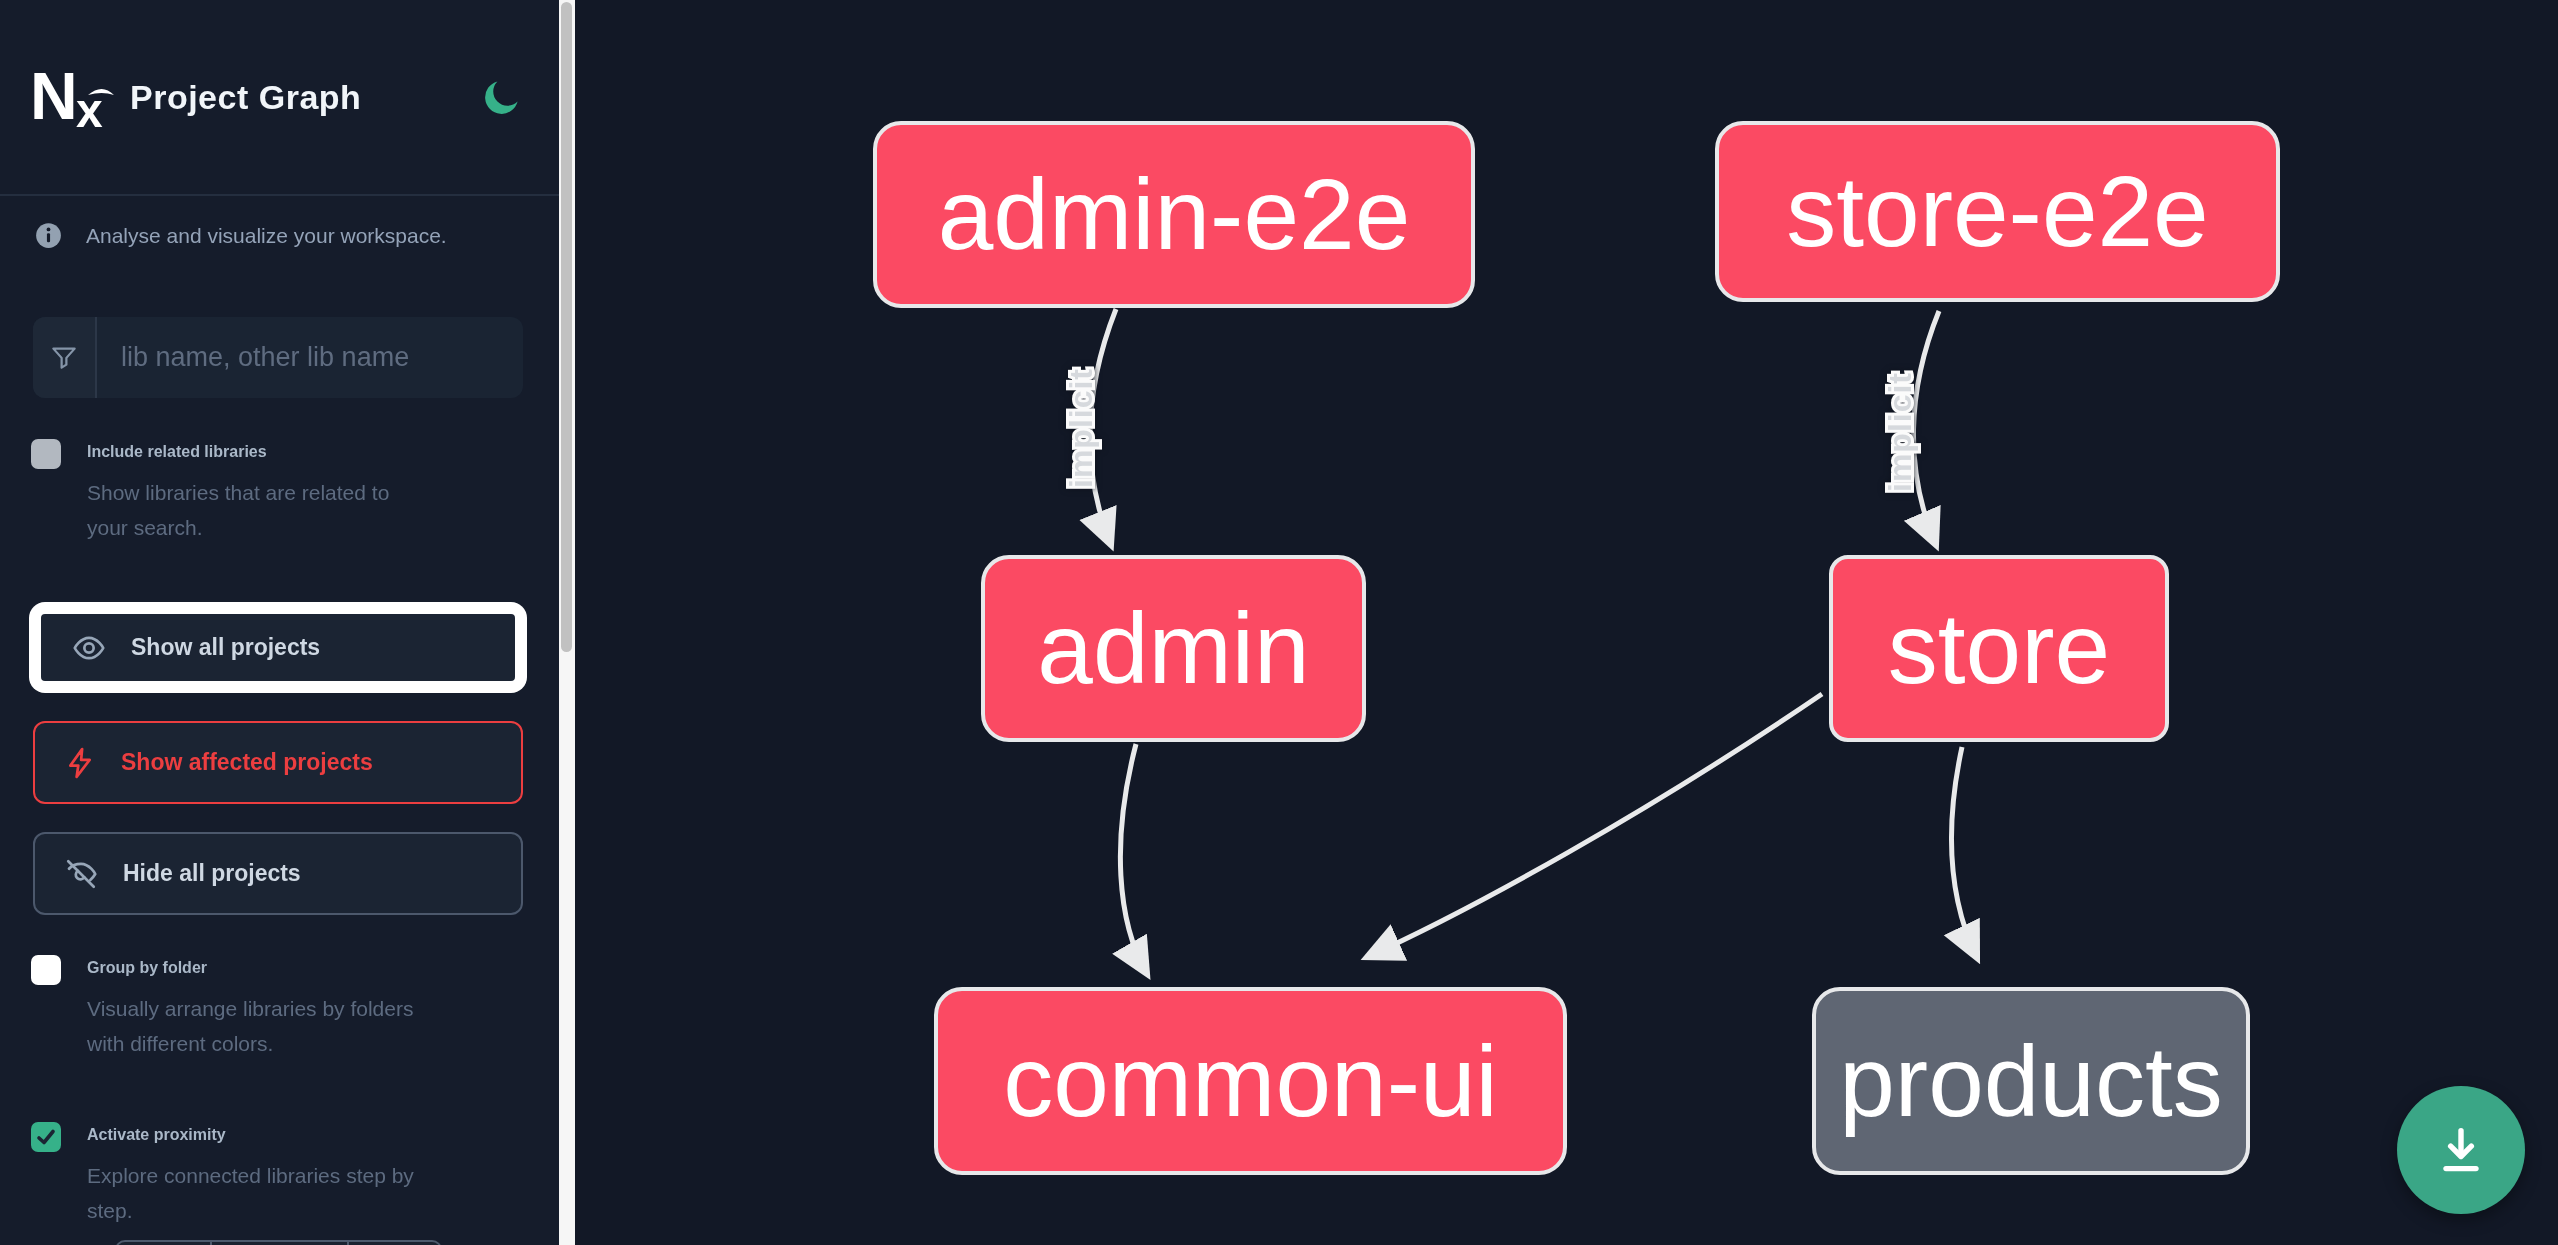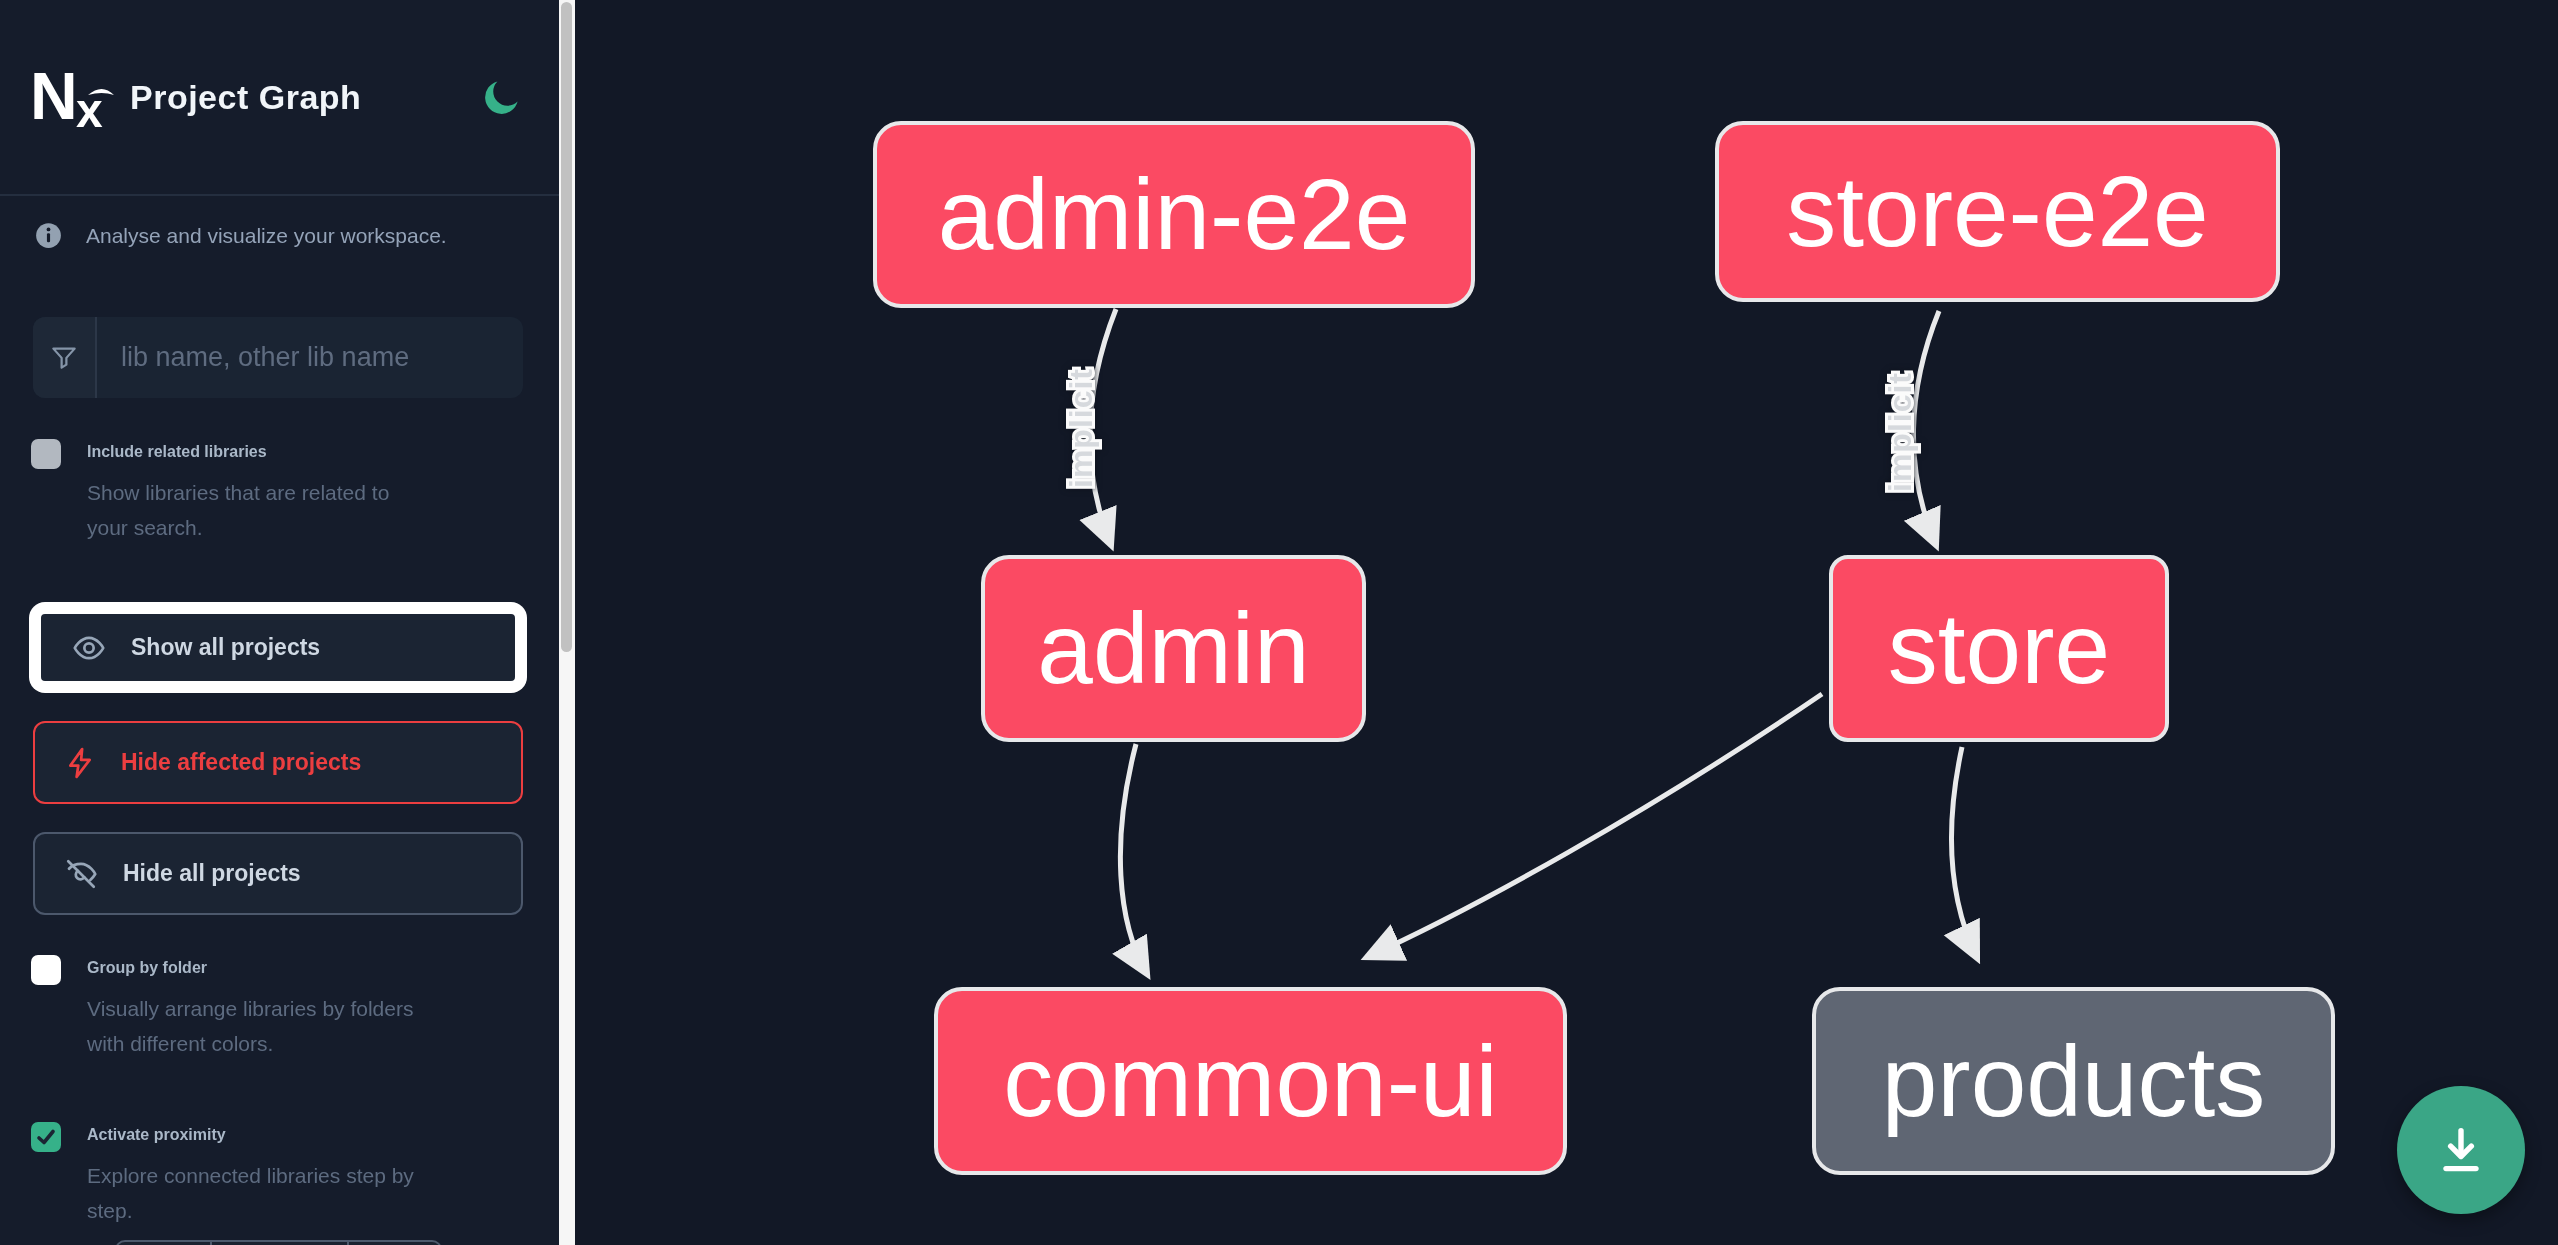--- a/index.html
+++ b/index.html
@@ -118,21 +118,21 @@
         <path d="M2.5 12s3.5-6.8 9.5-6.8S21.5 12 21.5 12s-3.5 6.8-9.5 6.8S2.5 12 2.5 12z"></path>
         <circle cx="12" cy="12" r="3.1"></circle>
       </svg>
       <span class="btn-label">Show all projects</span>
     </button>
 
     <button class="side-btn affected" style="top:721px;">
       <svg width="34" height="34" viewBox="0 0 24 24" fill="none" stroke="#ec3e40" stroke-width="1.9" stroke-linecap="round" stroke-linejoin="round">
         <path d="M13.5 2.2 L5.2 13.8 h5.6 L9.6 21.8 18.8 9.8 h-6z"></path>
       </svg>
-      <span class="btn-label">Hide affected projects</span>
+      <span class="btn-label">Show affected projects</span>
     </button>
 
     <button class="side-btn" style="top:832px;">
       <svg width="36" height="36" viewBox="0 0 24 24" fill="none" stroke="#97a6b8" stroke-width="1.8" stroke-linecap="round" stroke-linejoin="round">
         <path d="M4 8.5 C6 6.2 8.7 5.2 12 5.2 c6 0 9.5 6.8 9.5 6.8 a16 16 0 0 1-3.3 4"></path>
         <path d="M9.9 9.9 a3.1 3.1 0 1 0 4.3 4.3"></path>
         <path d="M3.5 3.5 L20.5 20.5"></path>
       </svg>
       <span class="btn-label">Hide all projects</span>
     </button>
@@ -202,21 +202,21 @@
     </div>
 
     <div class="node app-node" style="left:1254px; top:555px; width:340px; height:187px;border-radius:19px;">
       <span>store</span>
     </div>
 
     <div class="node app-node" style="left:359px; top:987px; width:633px; height:188px;">
       <span>common-ui</span>
     </div>
 
-    <div class="node gray-node" style="left:1237px; top:987px; width:523px; height:188px;">
+    <div class="node gray-node" style="left:1237px; top:987px; width:438px; height:188px;">
       <span>products</span>
     </div>
 
     <button class="fab">
       <svg width="62" height="62" viewBox="0 0 24 24" fill="none" stroke="#ffffff" stroke-width="2.1" stroke-linecap="round" stroke-linejoin="round">
         <path d="M12 4.5 v9.5"></path>
         <path d="M8 10.5 l4 4 4-4"></path>
         <path d="M6.2 19.2 h11.6"></path>
       </svg>
     </button>

